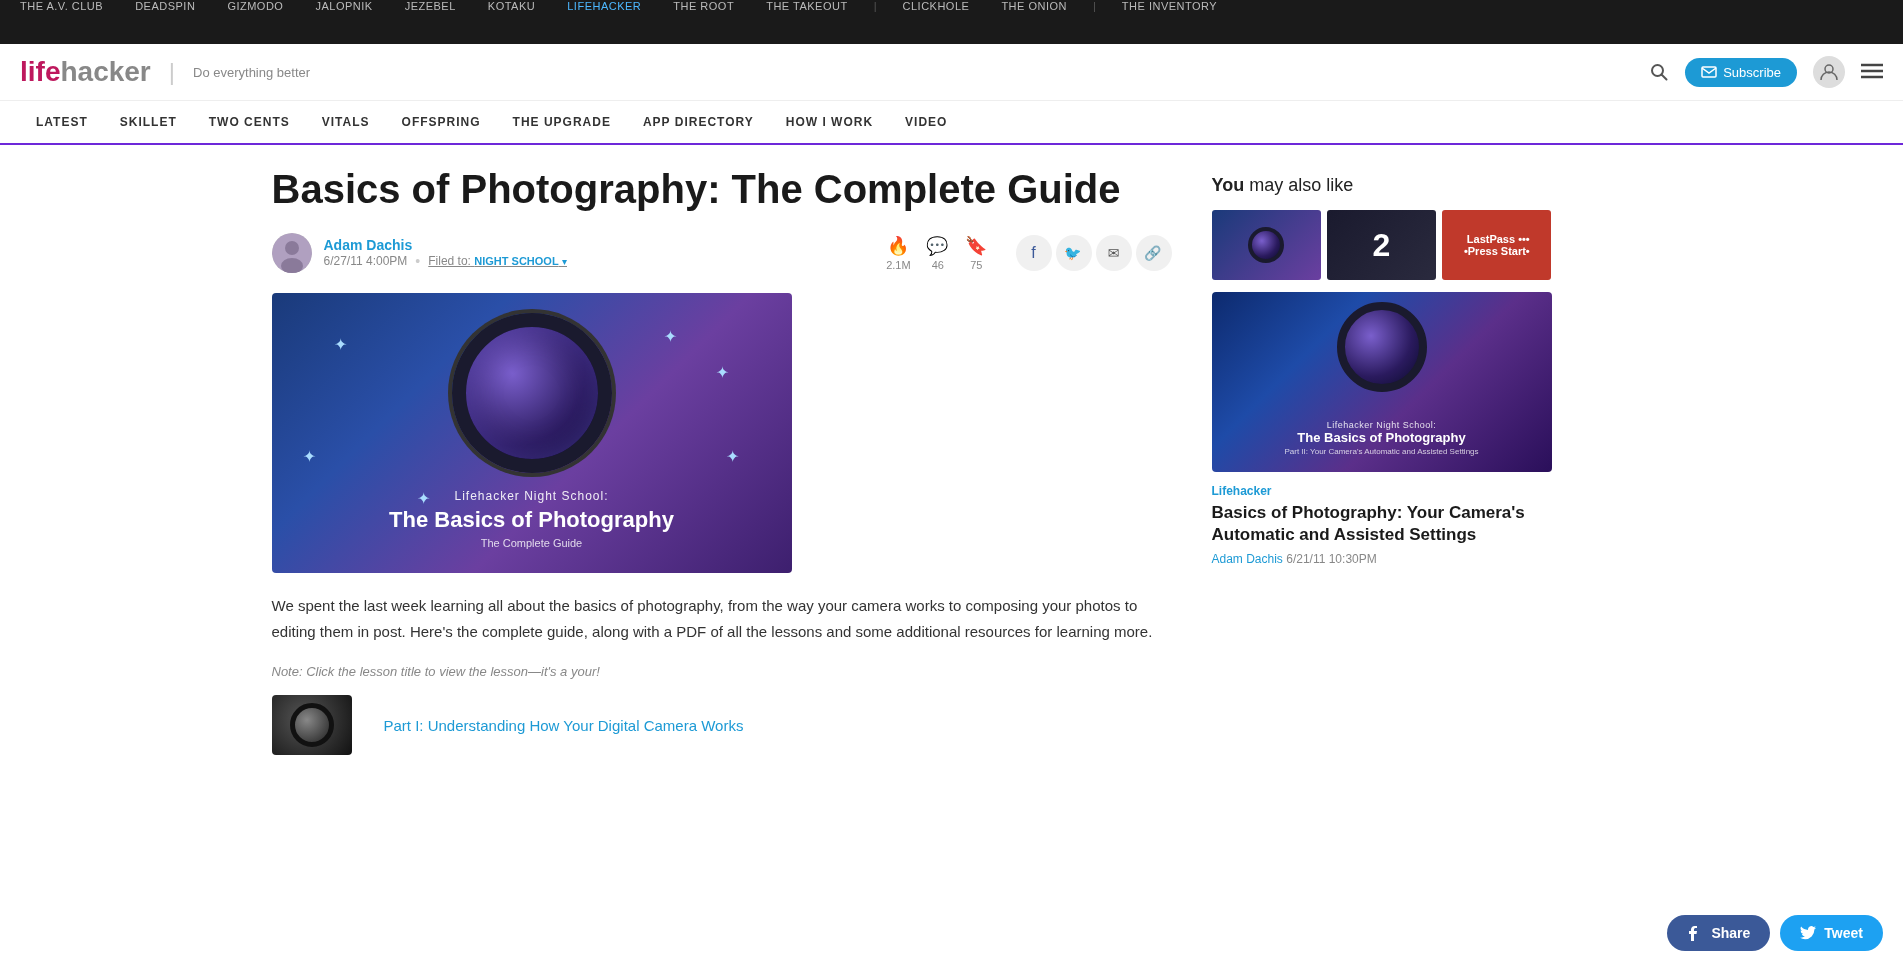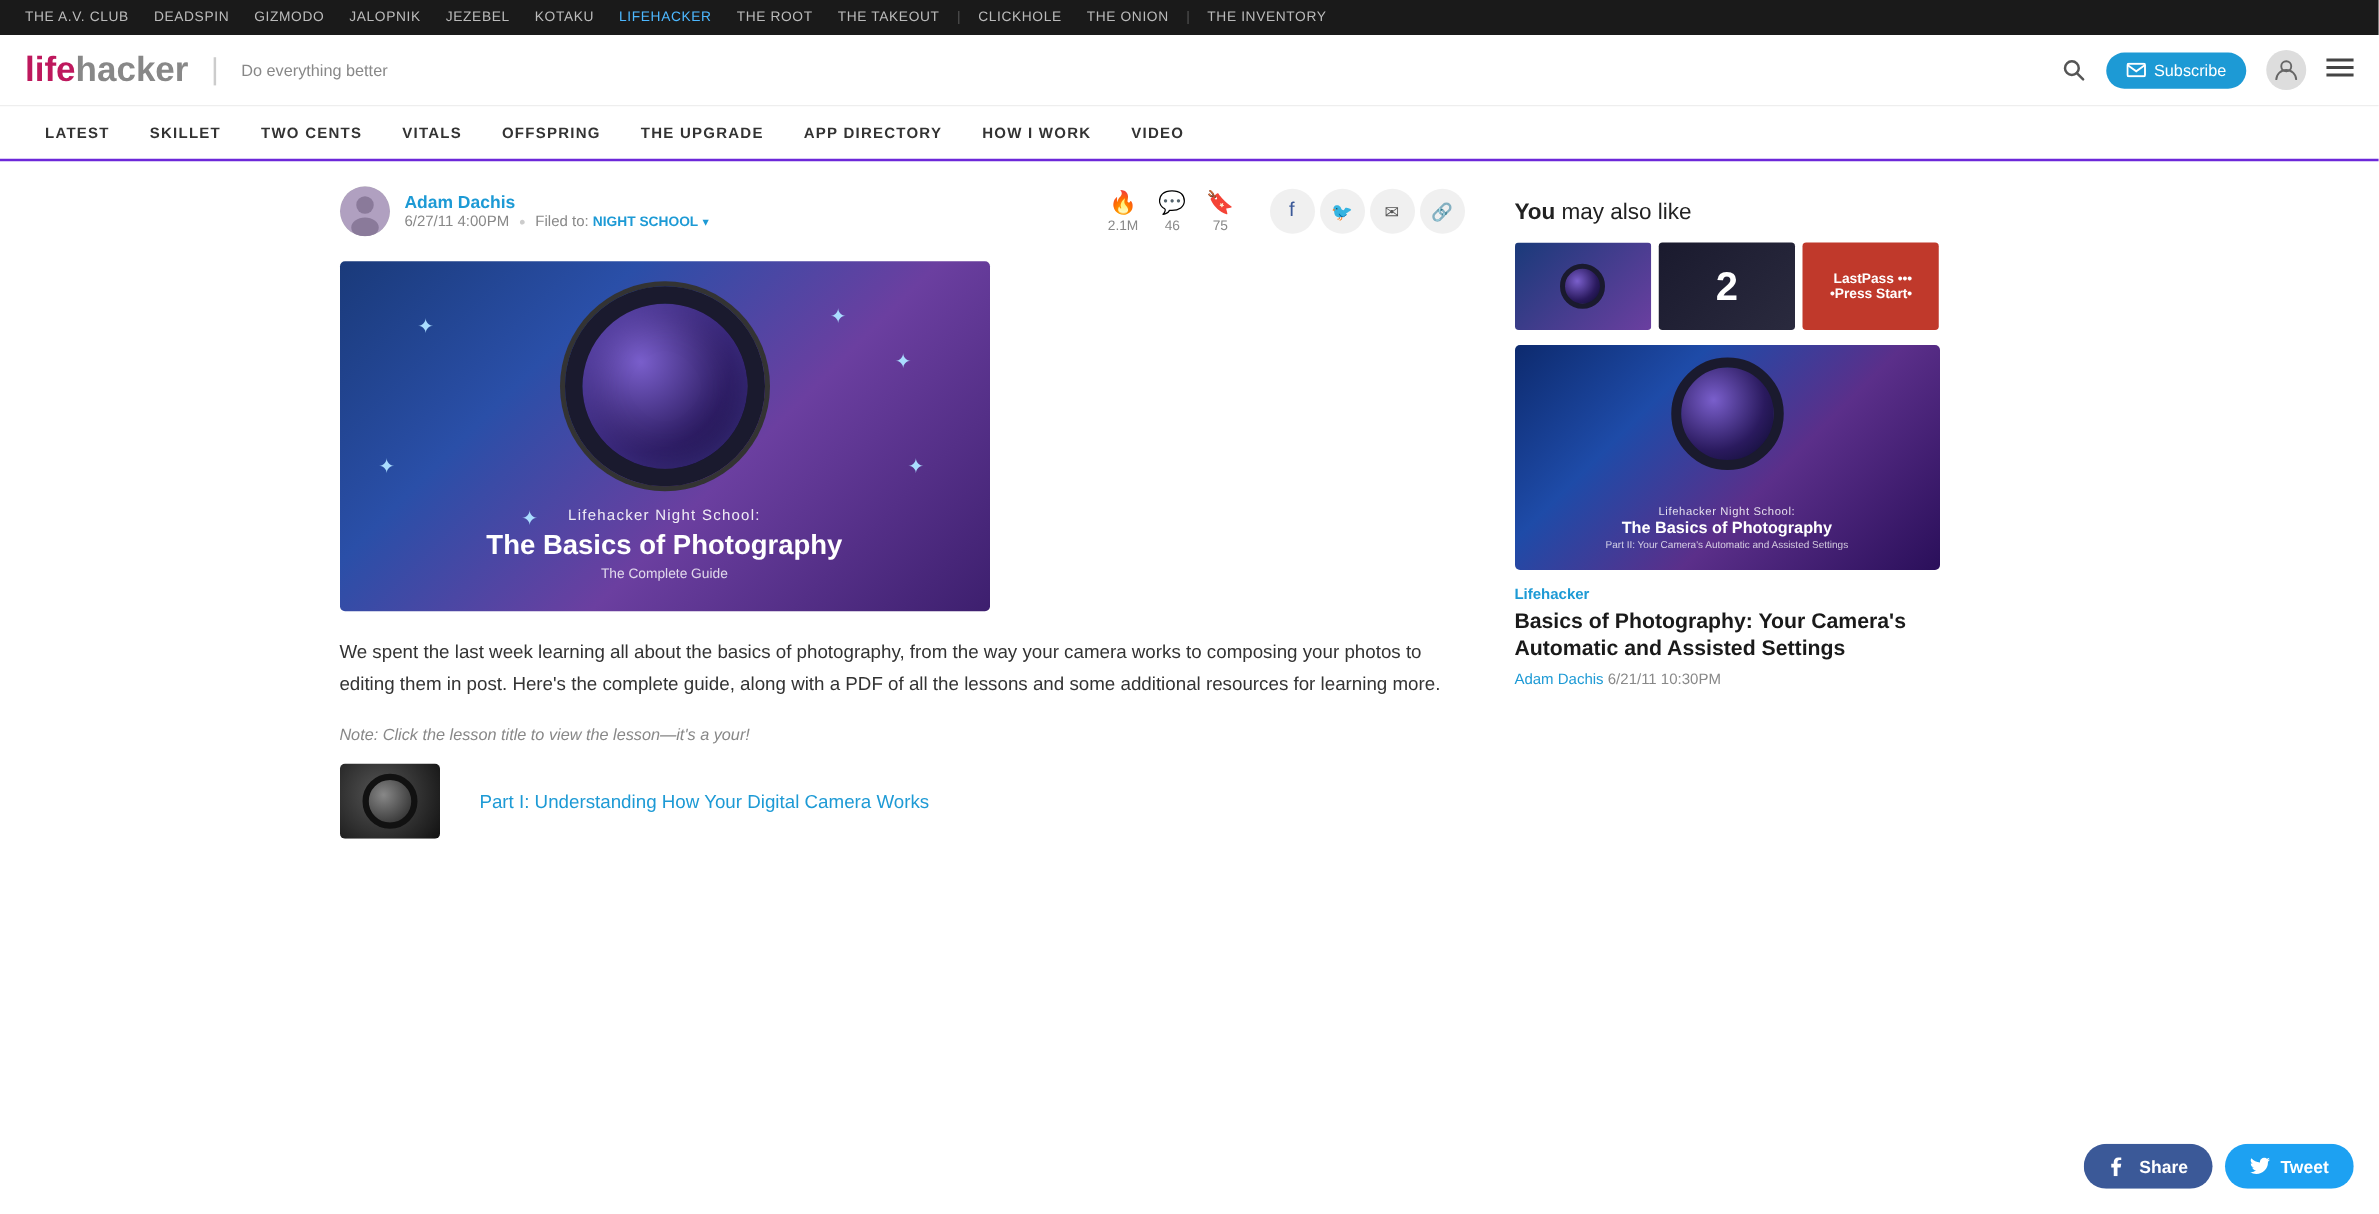--- a/index.html
+++ b/index.html
@@ -5,23 +5,23 @@
     * { margin: 0; padding: 0; box-sizing: border-box; }
     body { font-family: Arial, sans-serif; background: #fff; color: #333; font-size: 14px; }
 
     
     #top-nav {
       background: #1a1a1a;
       color: #ccc;
       font-size: 11px;
       padding: 0 10px;
       display: flex;
-      align-items: center;
-      height: 28px;
-      gap: 0;
+      align-items: flex-start;
+      height: 44px;
+      gap: 12px;
     }
     .top-nav-item {
       padding: 0 10px;
       color: #bbb;
       text-decoration: none;
       font-size: 11px;
       letter-spacing: 0.5px;
       cursor: pointer;
       white-space: nowrap;
     }
@@ -180,20 +180,21 @@
       color: #1d9ad5;
       font-size: 14px;
     }
     #article-date {
       font-size: 12px;
       color: #888;
     }
     #filed-to {
       font-size: 12px;
       color: #888;
+      text-decoration: underline;
     }
     #filed-to a {
       color: #1d9ad5;
       text-decoration: none;
       font-weight: bold;
       text-transform: uppercase;
       font-size: 11px;
     }
     #article-stats {
       margin-left: auto;
@@ -560,20 +561,21 @@
   <a class="sec-nav-item">OFFSPRING</a>
   <a class="sec-nav-item">THE UPGRADE</a>
   <a class="sec-nav-item">APP DIRECTORY</a>
   <a class="sec-nav-item">HOW I WORK</a>
   <a class="sec-nav-item">VIDEO</a>
 </nav>
 
 <div id="content-wrapper">
 
   <main id="main-content">
+    <h1 id="article-title">Basics of Photography: The Complete Guide</h1>
 
     <div id="article-meta">
       <div id="author-avatar">
         <svg viewBox="0 0 40 40" fill="none">
           <circle cx="20" cy="20" r="20" fill="#b0a0c0"></circle>
           <circle cx="20" cy="15" r="7" fill="#8a7a9a"></circle>
           <ellipse cx="20" cy="33" rx="11" ry="8" fill="#8a7a9a"></ellipse>
         </svg>
       </div>
       <div id="author-info">

